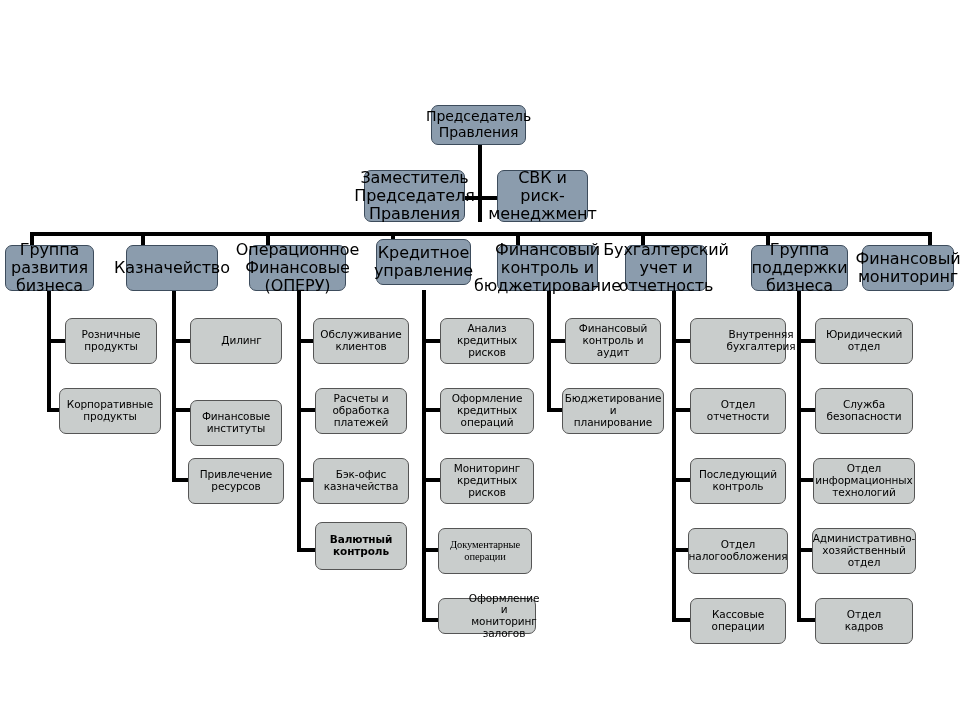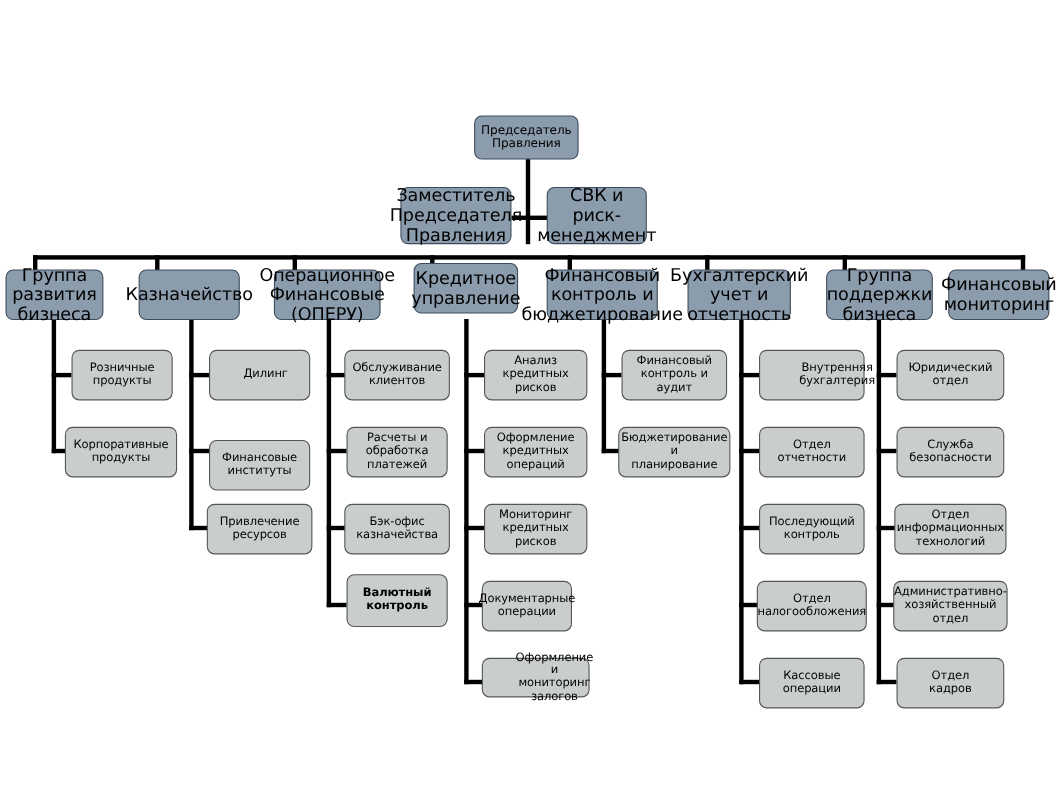--- a/index.html
+++ b/index.html
@@ -30,21 +30,21 @@
     text-align: center;
     color: #000000;
     line-height: 1.12;
     white-space: pre-line;
     letter-spacing: -0.1px;
     padding: 1px 2px;
   }
   .node.lvl-exec {
     background: #8b9cad;
     border-color: #3d4c5c;
-    font-size: 11px;
+    font-size: 14px;
   }
   .node.lvl-dept {
     background: #8b9cad;
     border-color: #3d4c5c;
     font-size: 16px;
   }
   .node.lvl-leaf {
     background: #c9cdcc;
     border-color: #555555;
     font-size: 10.5px;
@@ -132,21 +132,21 @@
 бизнеса</div>
   <div class="node lvl-dept" style="left:126px; top:245px; width:92px; height:46px;">Казначейство</div>
   <div class="node lvl-dept" style="left:249px; top:245px; width:97px; height:46px;">Операционное
 Финансовые
 (ОПЕРУ)</div>
   <div class="node lvl-dept" style="left:376px; top:239px; width:95px; height:46px;">Кредитное
 управление</div>
   <div class="node lvl-dept" style="left:497px; top:245px; width:101px; height:46px;">Финансовый
 контроль и
 бюджетирование</div>
-  <div class="node lvl-dept" style="left:625px; top:245px; width:94px; height:46px;">Бухгалтерский
+  <div class="node lvl-dept" style="left:625px; top:245px; width:82px; height:46px;">Бухгалтерский
 учет и
 отчетность</div>
   <div class="node lvl-dept" style="left:751px; top:245px; width:97px; height:46px;">Группа
 поддержки
 бизнеса</div>
   <div class="node lvl-dept" style="left:862px; top:245px; width:92px; height:46px;">Финансовый
 мониторинг</div>
 
   <div class="node lvl-leaf" style="left:65px; top:318px; width:92px; height:46px;">Розничные
 продукты</div>
@@ -171,21 +171,21 @@
 
   <div class="node lvl-leaf" style="left:440px; top:318px; width:94px; height:46px;">Анализ
 кредитных
 рисков</div>
   <div class="node lvl-leaf" style="left:440px; top:388px; width:94px; height:46px;">Оформление
 кредитных
 операций</div>
   <div class="node lvl-leaf" style="left:440px; top:458px; width:94px; height:46px;">Мониторинг
 кредитных
 рисков</div>
-  <div class="node lvl-leaf" style="left:438px; top:528px; width:82px; height:46px;">Документарные
+  <div class="node lvl-leaf" style="left:438px; top:528px; width:94px; height:46px;font-family:Liberation Serif, serif;">Документарные
 операции</div>
   <div class="node lvl-leaf" style="left:438px; top:598px; width:98px; height:36px;padding-left:36px;">Оформление и
 мониторинг
 залогов</div>
 
   <div class="node lvl-leaf" style="left:565px; top:318px; width:96px; height:46px;">Финансовый
 контроль и
 аудит</div>
   <div class="node lvl-leaf" style="left:562px; top:388px; width:102px; height:46px;">Бюджетирование
 и

